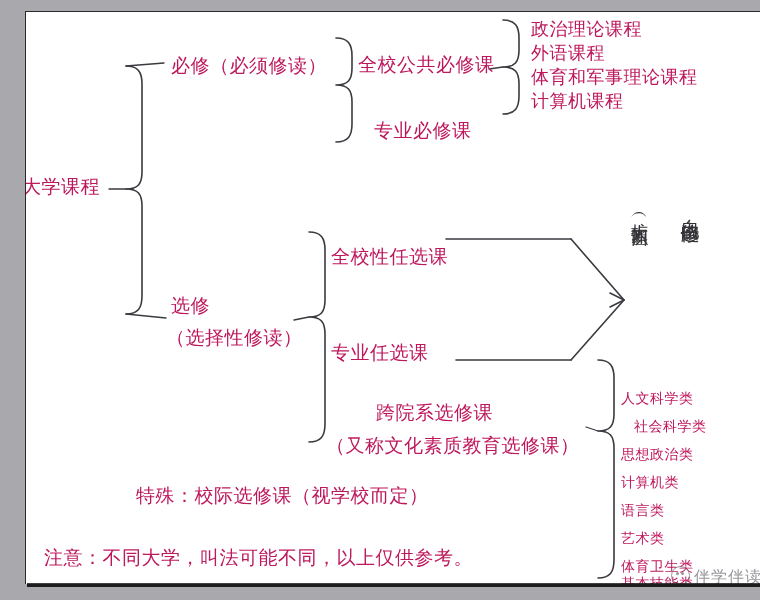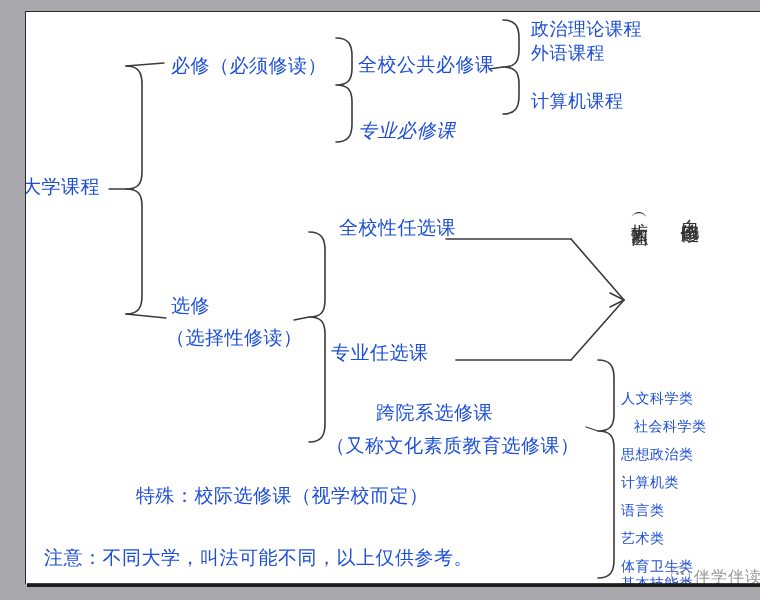--- a/index.html
+++ b/index.html
@@ -22,21 +22,21 @@
     overflow:hidden;
   }
   .shadow-bottom{
     position:absolute;left:27px;top:583px;width:733px;height:4px;
     background:#111;opacity:.8;
   }
 
   
   .t{
     position:absolute;
-    color:#1d4ed8;
+    color:#be185d;
     font-family:"DejaVu Serif","Liberation Serif",serif;
     white-space:nowrap;
     line-height:1.15;
     letter-spacing:.5px;
   }
   .s20{font-size:19px;}
   .s19{font-size:18px;}
   .s17{font-size:16px;}
   .s15{font-size:14px;}
 
@@ -151,30 +151,31 @@
                C 588 560 584 566 572 566"></path>
       <path class="thin" d="M 572 419 L 560 415"></path>
     </svg>
 
     <div class="t s20" style="left:-4px;top:164px;">大学课程</div>
 
     <div class="t s20" style="left:145px;top:43px;">必修（必须修读）</div>
 
     <div class="t s20" style="left:332px;top:42px;">全校公共必修课</div>
 
-    <div class="t s20" style="left:332px;top:108px;font-style:italic;">专业必修课</div>
+    <div class="t s20" style="left:348px;top:108px;">专业必修课</div>
 
     <div class="t s19" style="left:505px;top:7px;">政治理论课程</div>
     <div class="t s19" style="left:505px;top:31px;">外语课程</div>
+    <div class="t s19" style="left:505px;top:55px;">体育和军事理论课程</div>
     <div class="t s19" style="left:505px;top:79px;">计算机课程</div>
 
     <div class="t s20" style="left:145px;top:283px;">选修</div>
     <div class="t s20" style="left:140px;top:315px;font-family:Liberation Serif, serif;">（选择性修读）</div>
 
-    <div class="t s20" style="left:305px;top:205px;margin-left:8px;">全校性任选课</div>
+    <div class="t s20" style="left:305px;top:234px;">全校性任选课</div>
     <div class="t s20" style="left:305px;top:330px;">专业任选课</div>
     <div class="t s20" style="left:305px;top:390px;margin-left:45px;">跨院系选修课</div>
     <div class="t s20" style="left:300px;top:423px;">（又称文化素质教育选修课）</div>
 
     <div class="vert s20" style="left:655px;top:192px;height:120px;font-size:19px;">自由选修</div>
     <div class="vert s17" style="left:605px;top:195px;height:185px;font-size:17px;">（扩大知识面）</div>
 
     <div class="t s15" style="left:595px;top:378px;">人文科学类</div>
     <div class="t s15" style="left:608px;top:406px;">社会科学类</div>
     <div class="t s15" style="left:595px;top:434px;">思想政治类</div>

